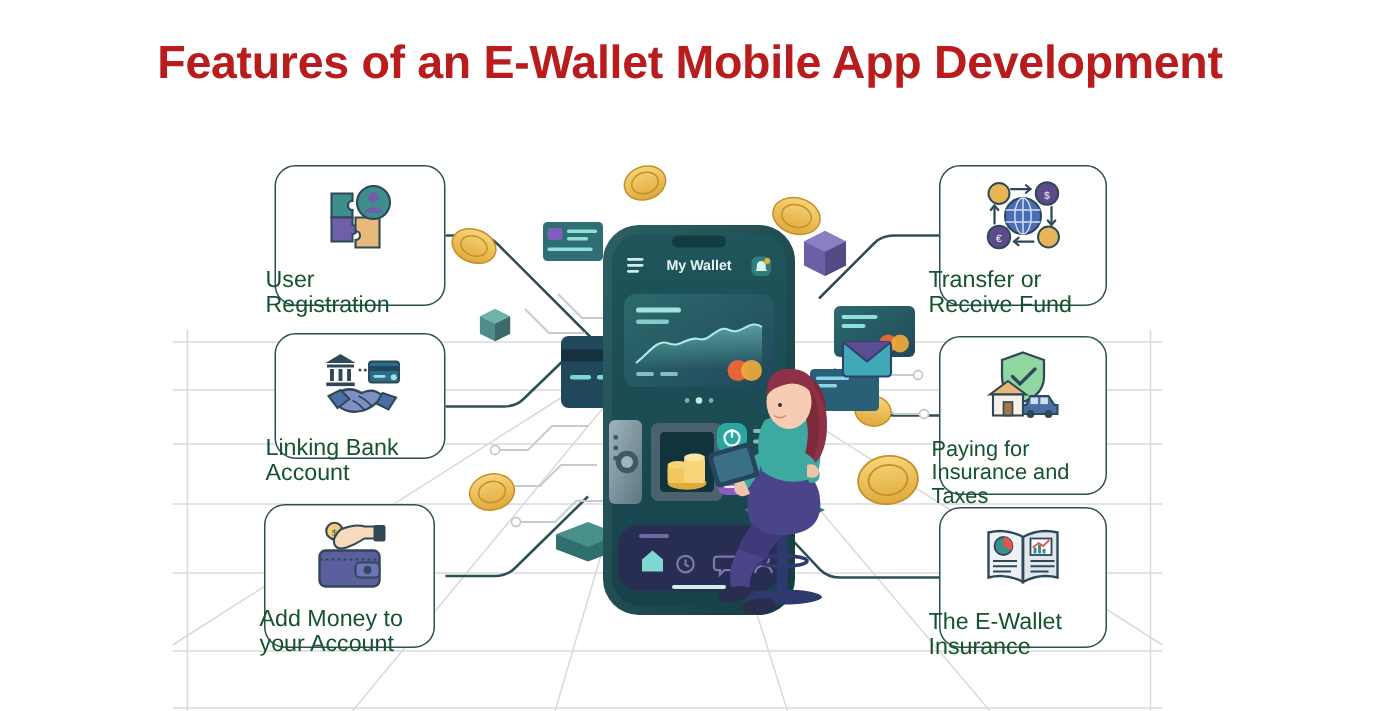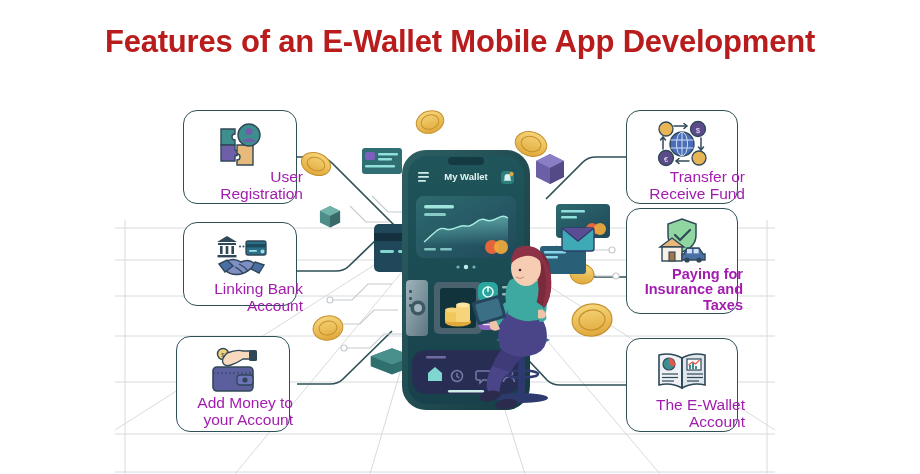--- a/index.html
+++ b/index.html
@@ -40,36 +40,36 @@
     z-index:6;
     display:flex;
     flex-direction:column;
     align-items:center;
     justify-content:flex-start;
     padding-top:8px;
     box-shadow:0 0 0 0 rgba(0,0,0,0);
   }
   .card .ico{width:58px;height:50px;display:block;flex:0 0 auto;}
   .card .lbl{
-    margin-top:0;
-    text-align:right;
+    margin-top:10px;
+    text-align:left;
     font-size:15.5px;
     line-height:1.08;
-    color:#a21caf;
+    color:#14532d;
     font-family:"Liberation Sans", sans-serif;
     white-space:pre-line;
     width:126px;
   }
   .card.three .lbl{font-size:14.5px;line-height:1.06;}
 
   #card-user-registration{left:183px;top:110px;width:114px;height:94px;}
   #card-linking-bank{left:183px;top:222px;width:114px;height:84px;}
   #card-add-money{left:176px;top:336px;width:114px;height:96px;}
   #card-transfer-fund{left:626px;top:110px;width:112px;height:94px;}
-  #card-insurance-taxes{left:626px;top:208px;width:112px;height:106px;font-weight:bold;}
+  #card-insurance-taxes{left:626px;top:224px;width:112px;height:106px;}
   #card-passbook{left:626px;top:338px;width:112px;height:94px;}
 
   #card-add-money .lbl{width:120px;}
   #card-insurance-taxes .lbl{width:122px;}
 </style>
 </head>
 <body>
 
 <div id="stage">
 
@@ -502,16 +502,16 @@
         </g>
         <path d="M31.5 13 l4 -3 l3 2 l4 -4" fill="none" stroke="#e0564a" stroke-width="1.2"></path>
         <g stroke="#2f4858" stroke-width="1.2">
           <path d="M30 22 h16"></path>
             <path d="M30 25.5 h16"></path>
             <path d="M30 29 h12"></path>
         </g>
       </g>
     </svg>
     <div class="lbl">The E-Wallet
-Account</div>
+Insurance</div>
   </div>
 
 </div>
 
 </body></html>

